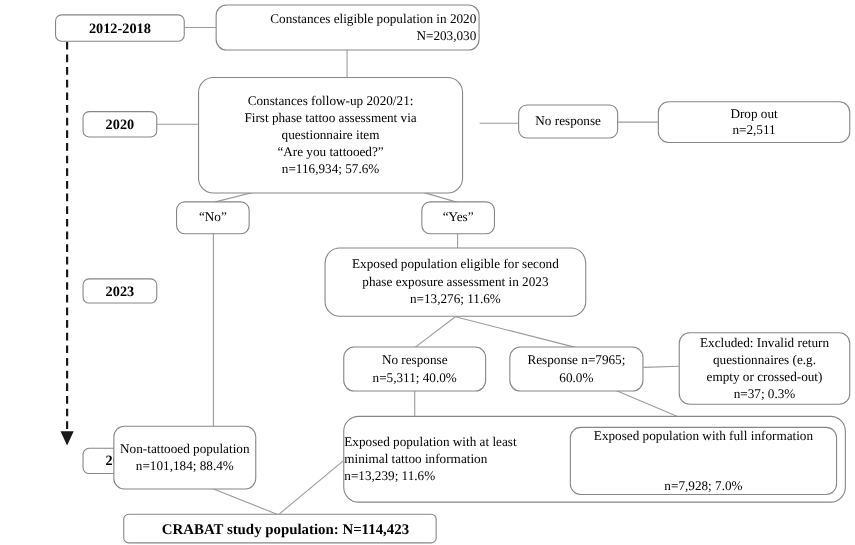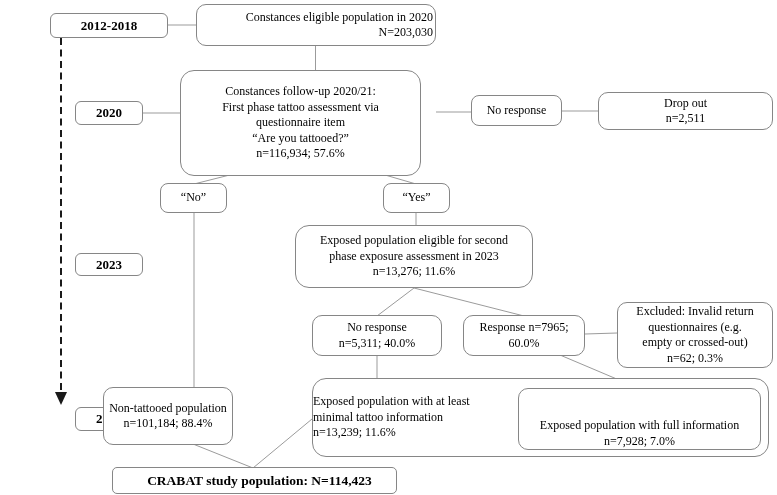--- a/index.html
+++ b/index.html
@@ -56,21 +56,21 @@
     position: absolute;
     left: 205px; top: 9px;
     width: 243px; height: 62px;
     box-sizing: border-box;
     border: 1px solid #868686;
     border-radius: 10px;
     background: #ffffff;
     display: flex;
     flex-direction: column;
     align-items: center;
-    justify-content: flex-end;
+    justify-content: space-between;
     text-align: center;
   }
 </style>
 </head>
 <body>
 
 <div class="canvas">
 
   <svg class="lines">
     <g stroke="#9b9b9b" stroke-width="1" fill="none">
@@ -151,21 +151,21 @@
 
   <div class="box" style="left:463px; top:315px; width:122px; height:41px;">
     <div class="ln">Response n=7965;</div>
     <div class="ln">60.0%</div>
   </div>
 
   <div class="box" style="left:617px; top:302px; width:156px; height:66px;">
     <div class="ln">Excluded: Invalid return</div>
     <div class="ln">questionnaires (e.g.</div>
     <div class="ln">empty or crossed-out)</div>
-    <div class="ln">n=62; 0.3%</div>
+    <div class="ln">n=37; 0.3%</div>
   </div>
 
   <div class="box" style="left:103px; top:387px; width:130px; height:58px;">
     <div class="ln">Non-tattooed population</div>
     <div class="ln">n=101,184; 88.4%</div>
   </div>
 
   <div class="box r14" style="left:312px; top:378px; width:457px; height:79px; justify-content:flex-start;">
     <div class="inner-text">
       <div class="ln">Exposed population with at least</div>

